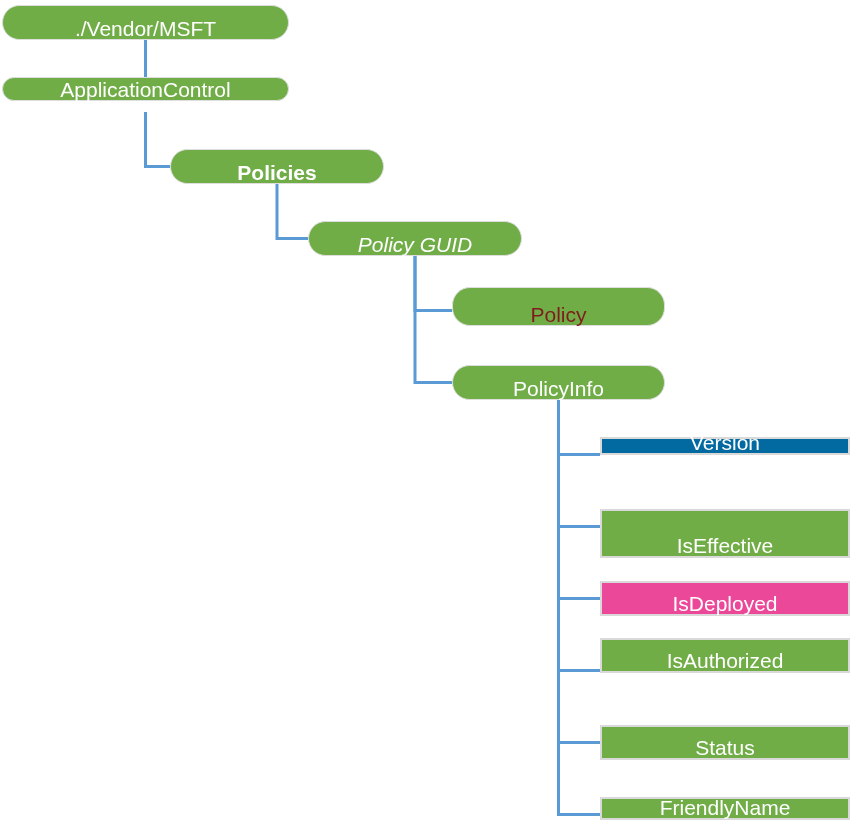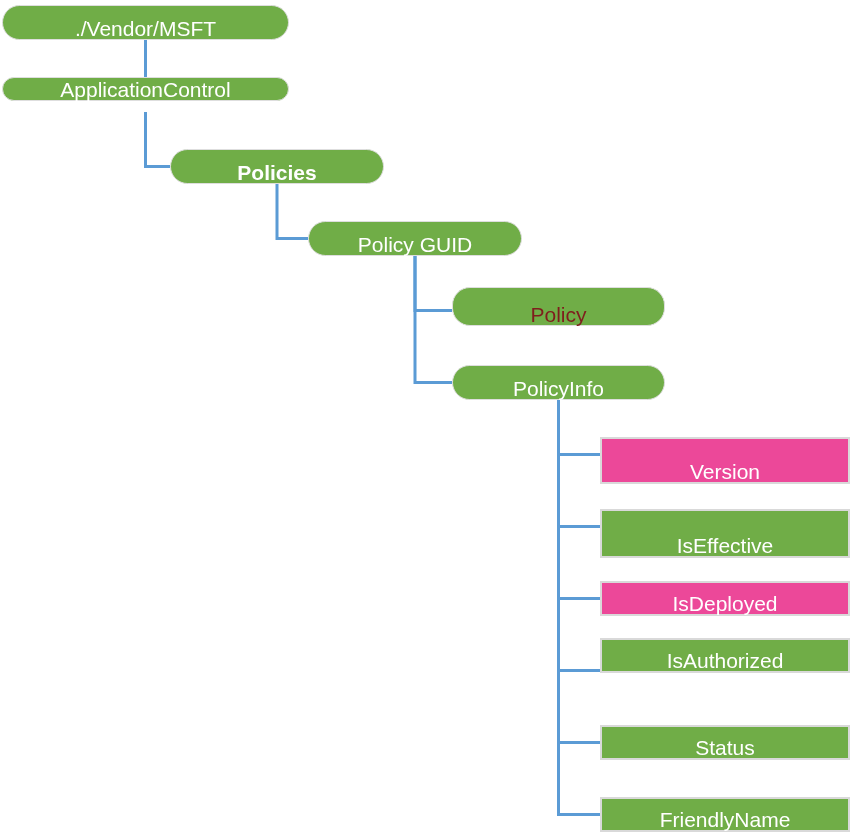--- a/index.html
+++ b/index.html
@@ -34,20 +34,21 @@
   }
   .node.pill {
     border-radius: 18px;
     border: 1px solid #dedede;
   }
   .node.rect {
     border-radius: 0;
     border: 2px solid #d9d9d9;
   }
   .node.italic {
+    font-style: italic;
   }
 </style>
 </head>
 <body>
 
 <div class="canvas" id="diagram">
   <svg id="connectors" width="853" height="839">
       <polyline points="145.5,40 145.5,77" fill="none" stroke="#5B9BD5" stroke-width="3"></polyline>
       <polyline points="145.5,112 145.5,166.5 170,166.5" fill="none" stroke="#5B9BD5" stroke-width="3"></polyline>
       <polyline points="277,184 277,238.5 308,238.5" fill="none" stroke="#5B9BD5" stroke-width="3"></polyline>
@@ -71,31 +72,31 @@
     </div>
     <div class="node pill italic" style="left: 308px; top: 221px; width: 214px; height: 35px; background: rgb(112, 173, 71); color: rgb(255, 255, 255);">
       <span>Policy GUID</span>
     </div>
     <div class="node pill" style="left: 452px; top: 287px; width: 213px; height: 39px; background: rgb(112, 173, 71); color: #7f1d1d;">
       <span>Policy</span>
     </div>
     <div class="node pill" style="left: 452px; top: 365px; width: 213px; height: 35px; background: rgb(112, 173, 71); color: rgb(255, 255, 255);">
       <span>PolicyInfo</span>
     </div>
-    <div class="node rect" style="left: 600px; top: 437px; width: 250px; height: 47px; background: #ec4899; color: rgb(255, 255, 255);">
+    <div class="node rect" style="left: 600px; top: 437px; width: 250px; height: 18px; background: #0369a1; color: rgb(255, 255, 255);">
       <span>Version</span>
     </div>
     <div class="node rect" style="left: 600px; top: 509px; width: 250px; height: 49px; background: rgb(112, 173, 71); color: rgb(255, 255, 255);">
       <span>IsEffective</span>
     </div>
     <div class="node rect" style="left: 600px; top: 581px; width: 250px; height: 35px; background: #ec4899; color: rgb(255, 255, 255);">
       <span>IsDeployed</span>
     </div>
     <div class="node rect" style="left: 600px; top: 638px; width: 250px; height: 35px; background: rgb(112, 173, 71); color: rgb(255, 255, 255);">
       <span>IsAuthorized</span>
     </div>
     <div class="node rect" style="left: 600px; top: 725px; width: 250px; height: 35px; background: rgb(112, 173, 71); color: rgb(255, 255, 255);">
       <span>Status</span>
     </div>
-    <div class="node rect" style="left: 600px; top: 797px; width: 250px; height: 35px; background: rgb(112, 173, 71); color: rgb(255, 255, 255);">
+    <div class="node rect" style="left: 600px; top: 797px; width: 250px; height: 23px; background: rgb(112, 173, 71); color: rgb(255, 255, 255);">
       <span>FriendlyName</span>
     </div>
   </div>
 
 </body></html>

